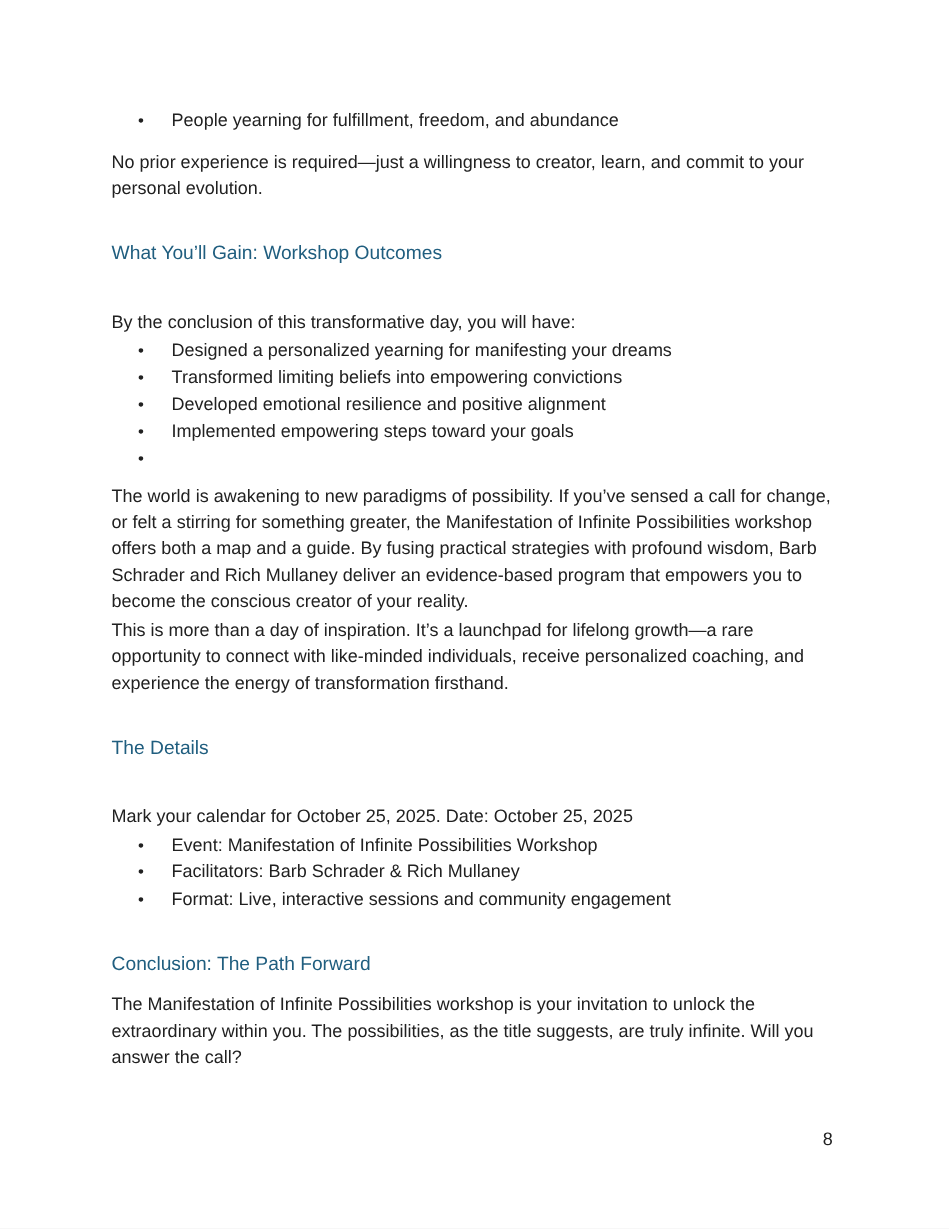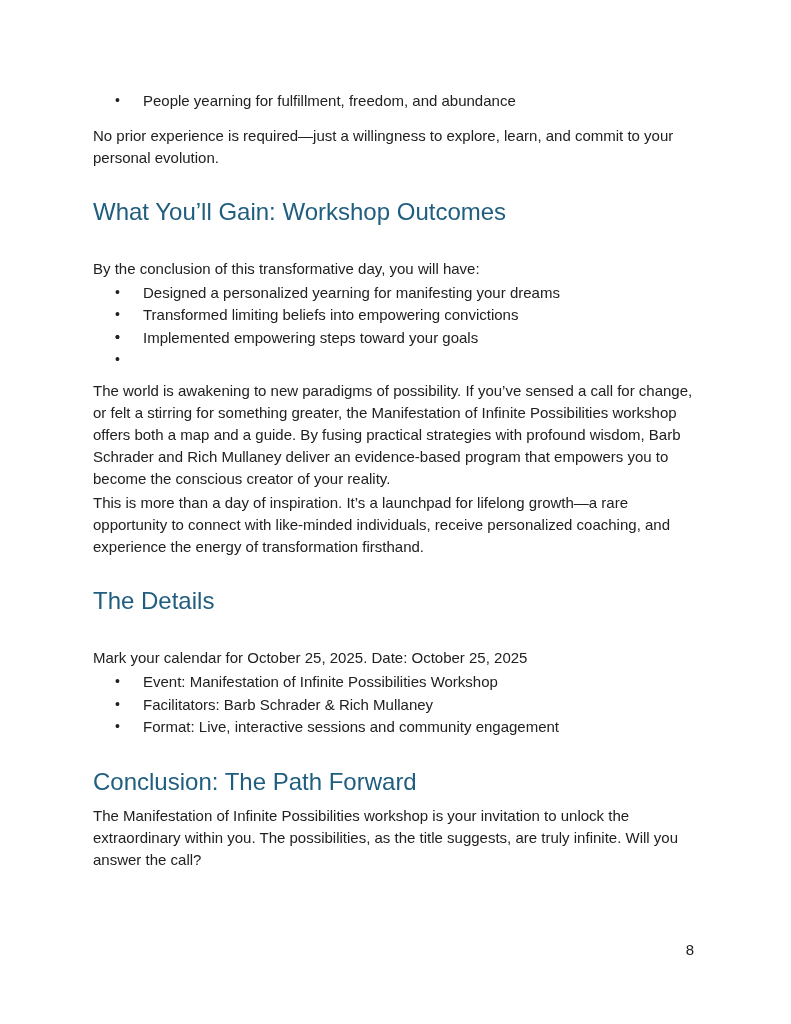--- a/index.html
+++ b/index.html
@@ -24,21 +24,21 @@
   p {
     font-size: 15px;
     line-height: 22px;
     margin: 0 0 10px 0;
     color: var(--body-color);
   }
   p.tight { margin-bottom: 2px; margin-top: 31px; }
   h1 {
     font-family: "Liberation Sans", sans-serif;
     font-weight: 400;
-    font-size: 24px;
+    font-size: 16px;
     line-height: 30px;
     color: var(--heading-color);
     margin: 28px 0 8px 0;
   }
   ul.bullets {
     list-style: none;
     margin: 0 0 12px 0;
     padding: 0;
   }
   ul.bullets li {
@@ -65,35 +65,36 @@
 <body>
 
 <div class="page">
 
   <ul class="bullets">
     <li>
       <span class="marker">•</span>
       <span>People yearning for fulfillment, freedom, and abundance</span>
     </li>
   </ul>
-  <p>No prior experience is required—just a willingness to explore, learn, and commit to your personal evolution.</p>
+  <p>No prior experience is required—just a willingness to creator, learn, and commit to your personal evolution.</p>
 
   <h1>What You’ll Gain: Workshop Outcomes</h1>
   <p class="tight">By the conclusion of this transformative day, you will have:</p>
   <ul class="bullets">
     <li>
       <span class="marker">•</span>
       <span>Designed a personalized yearning for manifesting your dreams</span>
     </li>
     <li>
       <span class="marker">•</span>
       <span>Transformed limiting beliefs into empowering convictions</span>
     </li>
     <li>
       <span class="marker">•</span>
+      <span>Developed emotional resilience and positive alignment</span>
     </li>
     <li>
       <span class="marker">•</span>
       <span>Implemented empowering steps toward your goals</span>
     </li>
     <li>
       <span class="marker">•</span>
     </li>
   </ul>
 

